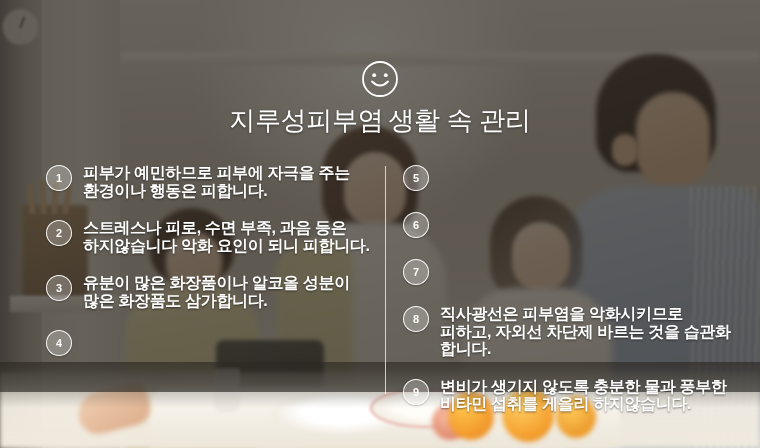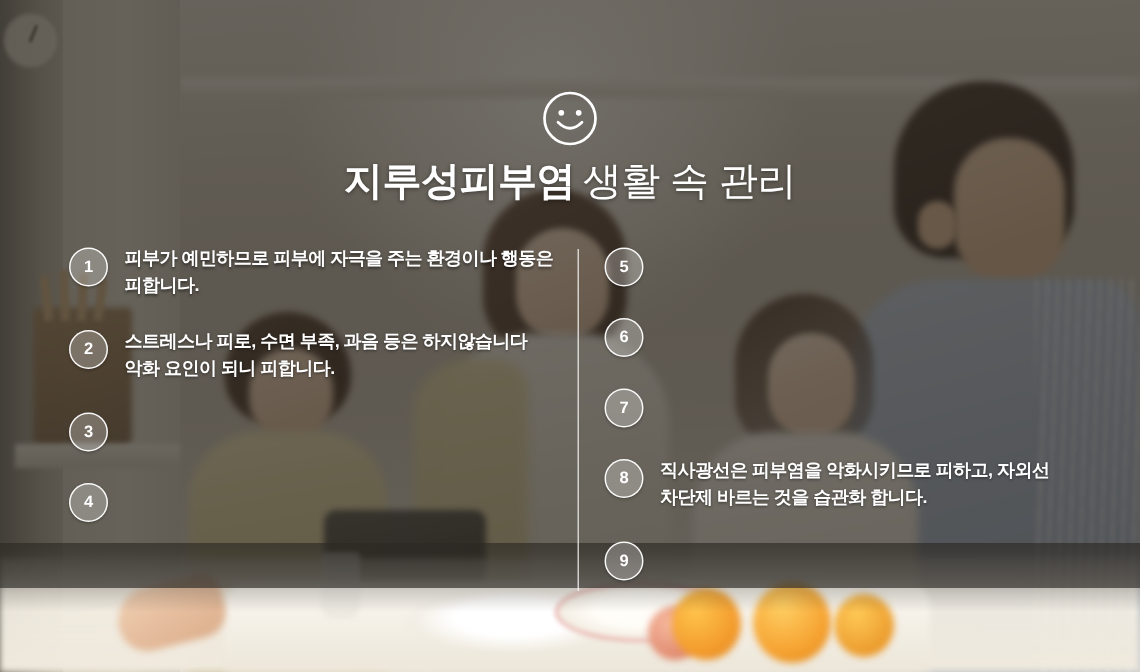--- a/index.html
+++ b/index.html
@@ -185,21 +185,21 @@
     position:absolute;left:361px;top:60px;width:38px;height:38px;
   }
   .smiley svg{display:block;}
 
   .title{
     position:absolute;left:0;top:104px;width:760px;text-align:center;
     font-size:26px;line-height:32px;color:#ffffff;letter-spacing:-.3px;
     white-space:nowrap;
     text-shadow:0 1px 3px rgba(0,0,0,.45);
   }
-  .title .strong{font-weight:700;text-align:center;}
+  .title .strong{font-weight:400;text-align:center;}
   .title .light{font-weight:400;margin-left:5px;}
 
   .divider{
     position:absolute;left:385px;top:166px;width:1px;height:228px;
     background:rgba(255,255,255,.72);
   }
 
   .col{position:absolute;top:164px;}
   .col-left{left:46px;width:330px;}
   .col-right{left:403px;width:330px;}
@@ -212,21 +212,21 @@
     flex:0 0 auto;width:24px;height:24px;border-radius:50%;
     border:1.6px solid rgba(255,255,255,.95);
     background:rgba(255,255,255,.26);
     color:#ffffff;font-size:11px;font-weight:700;
     display:flex;align-items:center;justify-content:center;
     margin-top:1px;
     box-shadow:0 1px 2px rgba(0,0,0,.25);
   }
   .item-text{
     margin-left:11px;
-    color:#ffffff;font-size:12px;line-height:17.5px;font-weight:700;
+    color:#ffffff;font-size:16px;line-height:17.5px;font-weight:700;
     letter-spacing:-.35px;
     text-shadow:0 1px 2px rgba(0,0,0,.5);
     word-break:keep-all;
   }
   
   .col-left  .item:nth-child(1){margin-bottom:20px;}
   .col-left  .item:nth-child(2){margin-bottom:20px;}
   .col-left  .item:nth-child(3){margin-bottom:20px;}
   .col-right .item:nth-child(1){margin-bottom:20px;}
   .col-right .item:nth-child(2){margin-bottom:20px;}
@@ -308,20 +308,21 @@
       <div class="item">
         <div class="badge">1</div>
         <div class="item-text">피부가 예민하므로 피부에 자극을 주는 환경이나 행동은 피합니다.</div>
       </div>
       <div class="item">
         <div class="badge">2</div>
         <div class="item-text">스트레스나 피로, 수면 부족, 과음 등은 하지않습니다 악화 요인이 되니 피합니다.</div>
       </div>
       <div class="item">
         <div class="badge">3</div>
+        <div class="item-text">유분이 많은 화장품이나 알코올 성분이 많은 화장품도 삼가합니다.</div>
       </div>
       <div class="item">
         <div class="badge">4</div>
       </div>
     </div>
 
     <div class="col col-right">
       <div class="item">
         <div class="badge">5</div>
       </div>
@@ -330,17 +331,18 @@
       </div>
       <div class="item">
         <div class="badge">7</div>
       </div>
       <div class="item">
         <div class="badge">8</div>
         <div class="item-text">직사광선은 피부염을 악화시키므로 피하고, 자외선 차단제 바르는 것을 습관화 합니다.</div>
       </div>
       <div class="item">
         <div class="badge">9</div>
+        <div class="item-text">변비가 생기지 않도록 충분한 물과 풍부한 비타민 섭취를 게을리 하지않습니다.</div>
       </div>
     </div>
 
   </div>
 </div>
 
 </body></html>

